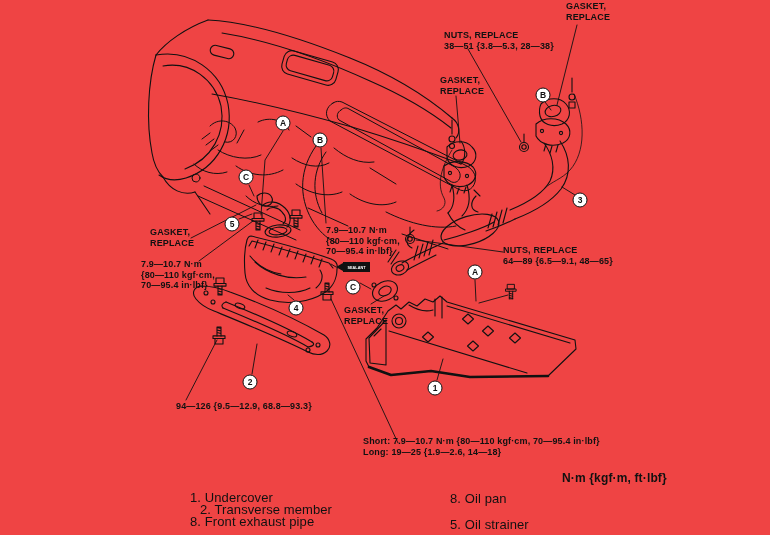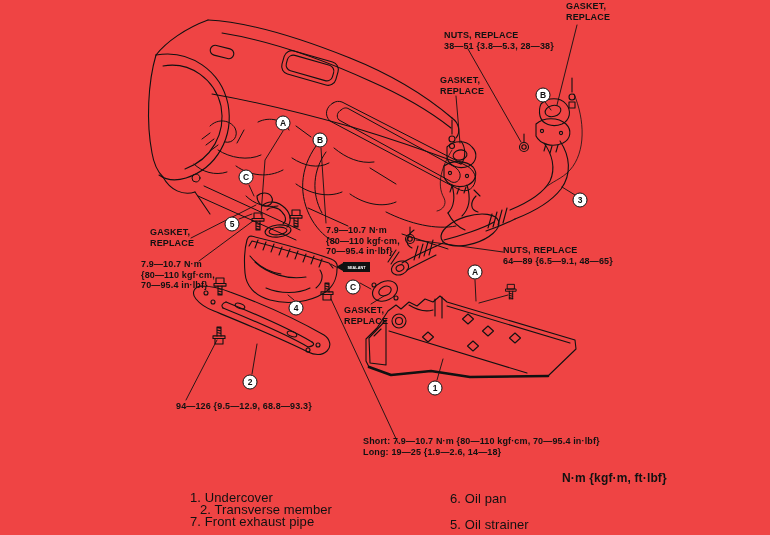--- a/index.html
+++ b/index.html
@@ -297,17 +297,17 @@
     </div>
   <div class="marker" style="left:296px;top:308px">
       <span>4</span>
     </div>
   <div class="marker" style="left:232px;top:224px">
       <span>5</span>
     </div>
 
   <div class="legend-line" style="left:190px;top:492px">1. Undercover</div>
   <div class="legend-line" style="left:200px;top:504px">2. Transverse member</div>
-  <div class="legend-line" style="left:190px;top:516px">7. Front exhaust pipe</div>
-  <div class="legend-line" style="left:450px;top:493px">6. Oil pan</div>
+  <div class="legend-line" style="left:190px;top:516px">8. Front exhaust pipe</div>
+  <div class="legend-line" style="left:450px;top:493px">8. Oil pan</div>
   <div class="legend-line" style="left:450px;top:519px">5. Oil strainer</div>
 
 </div>
 
 </body></html>

